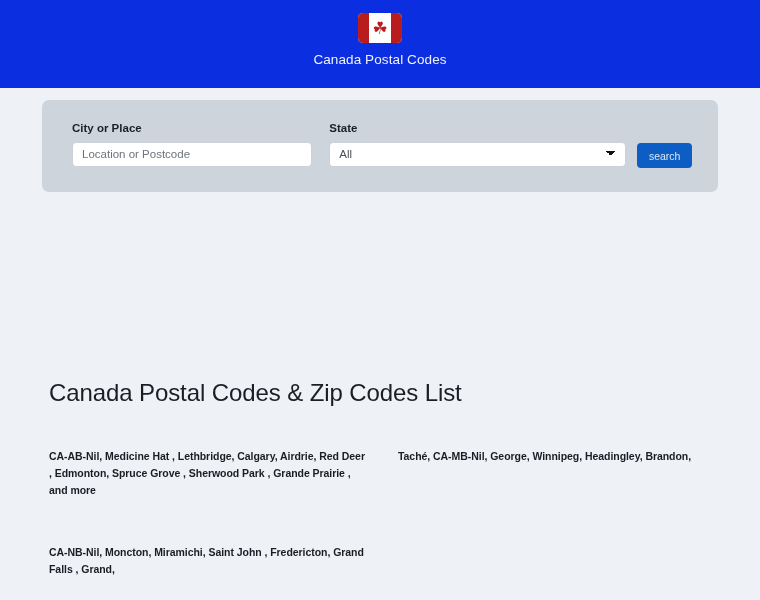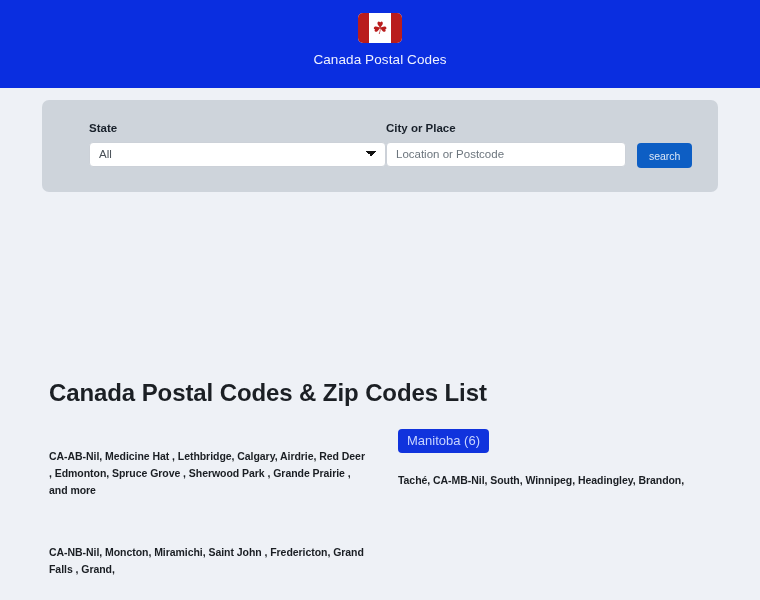--- a/index.html
+++ b/index.html
@@ -135,21 +135,21 @@
     padding: 0;
   }
 
   
   .listing {
     padding: 0 42px;
     margin-top: 187px;
   }
   .listing-title {
     font-size: 24px;
-    font-weight: bold;
+    font-weight: normal;
     color: #1b1f24;
     margin: 0 0 22px 7px;
     letter-spacing: -.1px;
   }
   .prov-grid {
     display: grid;
     grid-template-columns: 1fr 1fr;
     column-gap: 22px;
     row-gap: 15px;
   }
@@ -185,42 +185,41 @@
       <span class="band-l"></span>
       <span class="band-r"></span>
       <span class="leaf">☘</span>
     </span>
     <span class="brand-title">Canada Postal Codes</span>
   </a>
 </header>
 
 <div class="panel-wrap">
   <form class="search-panel">
+    <div class="field field-city">
+      <label class="field-label">City or Place</label>
+      <input class="text-input" type="text" placeholder="Location or Postcode" style="">
+    </div>
     <div class="field field-state">
       <label class="field-label">State</label>
       <select class="select-input">
         <option>All</option>
       </select>
     </div>
-    <div class="field field-city">
-      <label class="field-label">City or Place</label>
-      <input class="text-input" type="text" placeholder="Location or Postcode" style="">
-    </div>
     <button type="button" class="search-button">search</button>
   </form>
 </div>
 
 <main class="listing">
   <h1 class="listing-title">Canada Postal Codes &amp; Zip Codes List</h1>
   <div class="prov-grid">
     <div class="prov-cell">
       <p class="prov-cities">CA-AB-Nil, Medicine Hat , Lethbridge, Calgary, Airdrie, Red Deer , Edmonton, Spruce Grove , Sherwood Park , Grande Prairie , and more</p>
     </div>
     <div class="prov-cell">
-      <a class="prov-badge" href="#">Manitoba (6)</a>
-      <p class="prov-cities">Taché, CA-MB-Nil, South, Winnipeg, Headingley, Brandon,</p>
+      <p class="prov-cities">Taché, CA-MB-Nil, George, Winnipeg, Headingley, Brandon,</p>
     </div>
     <div class="prov-cell">
       <p class="prov-cities">CA-NB-Nil, Moncton, Miramichi, Saint John , Fredericton, Grand Falls , Grand,</p>
     </div>
 
   </div>
 </main>
 
 </body></html>

